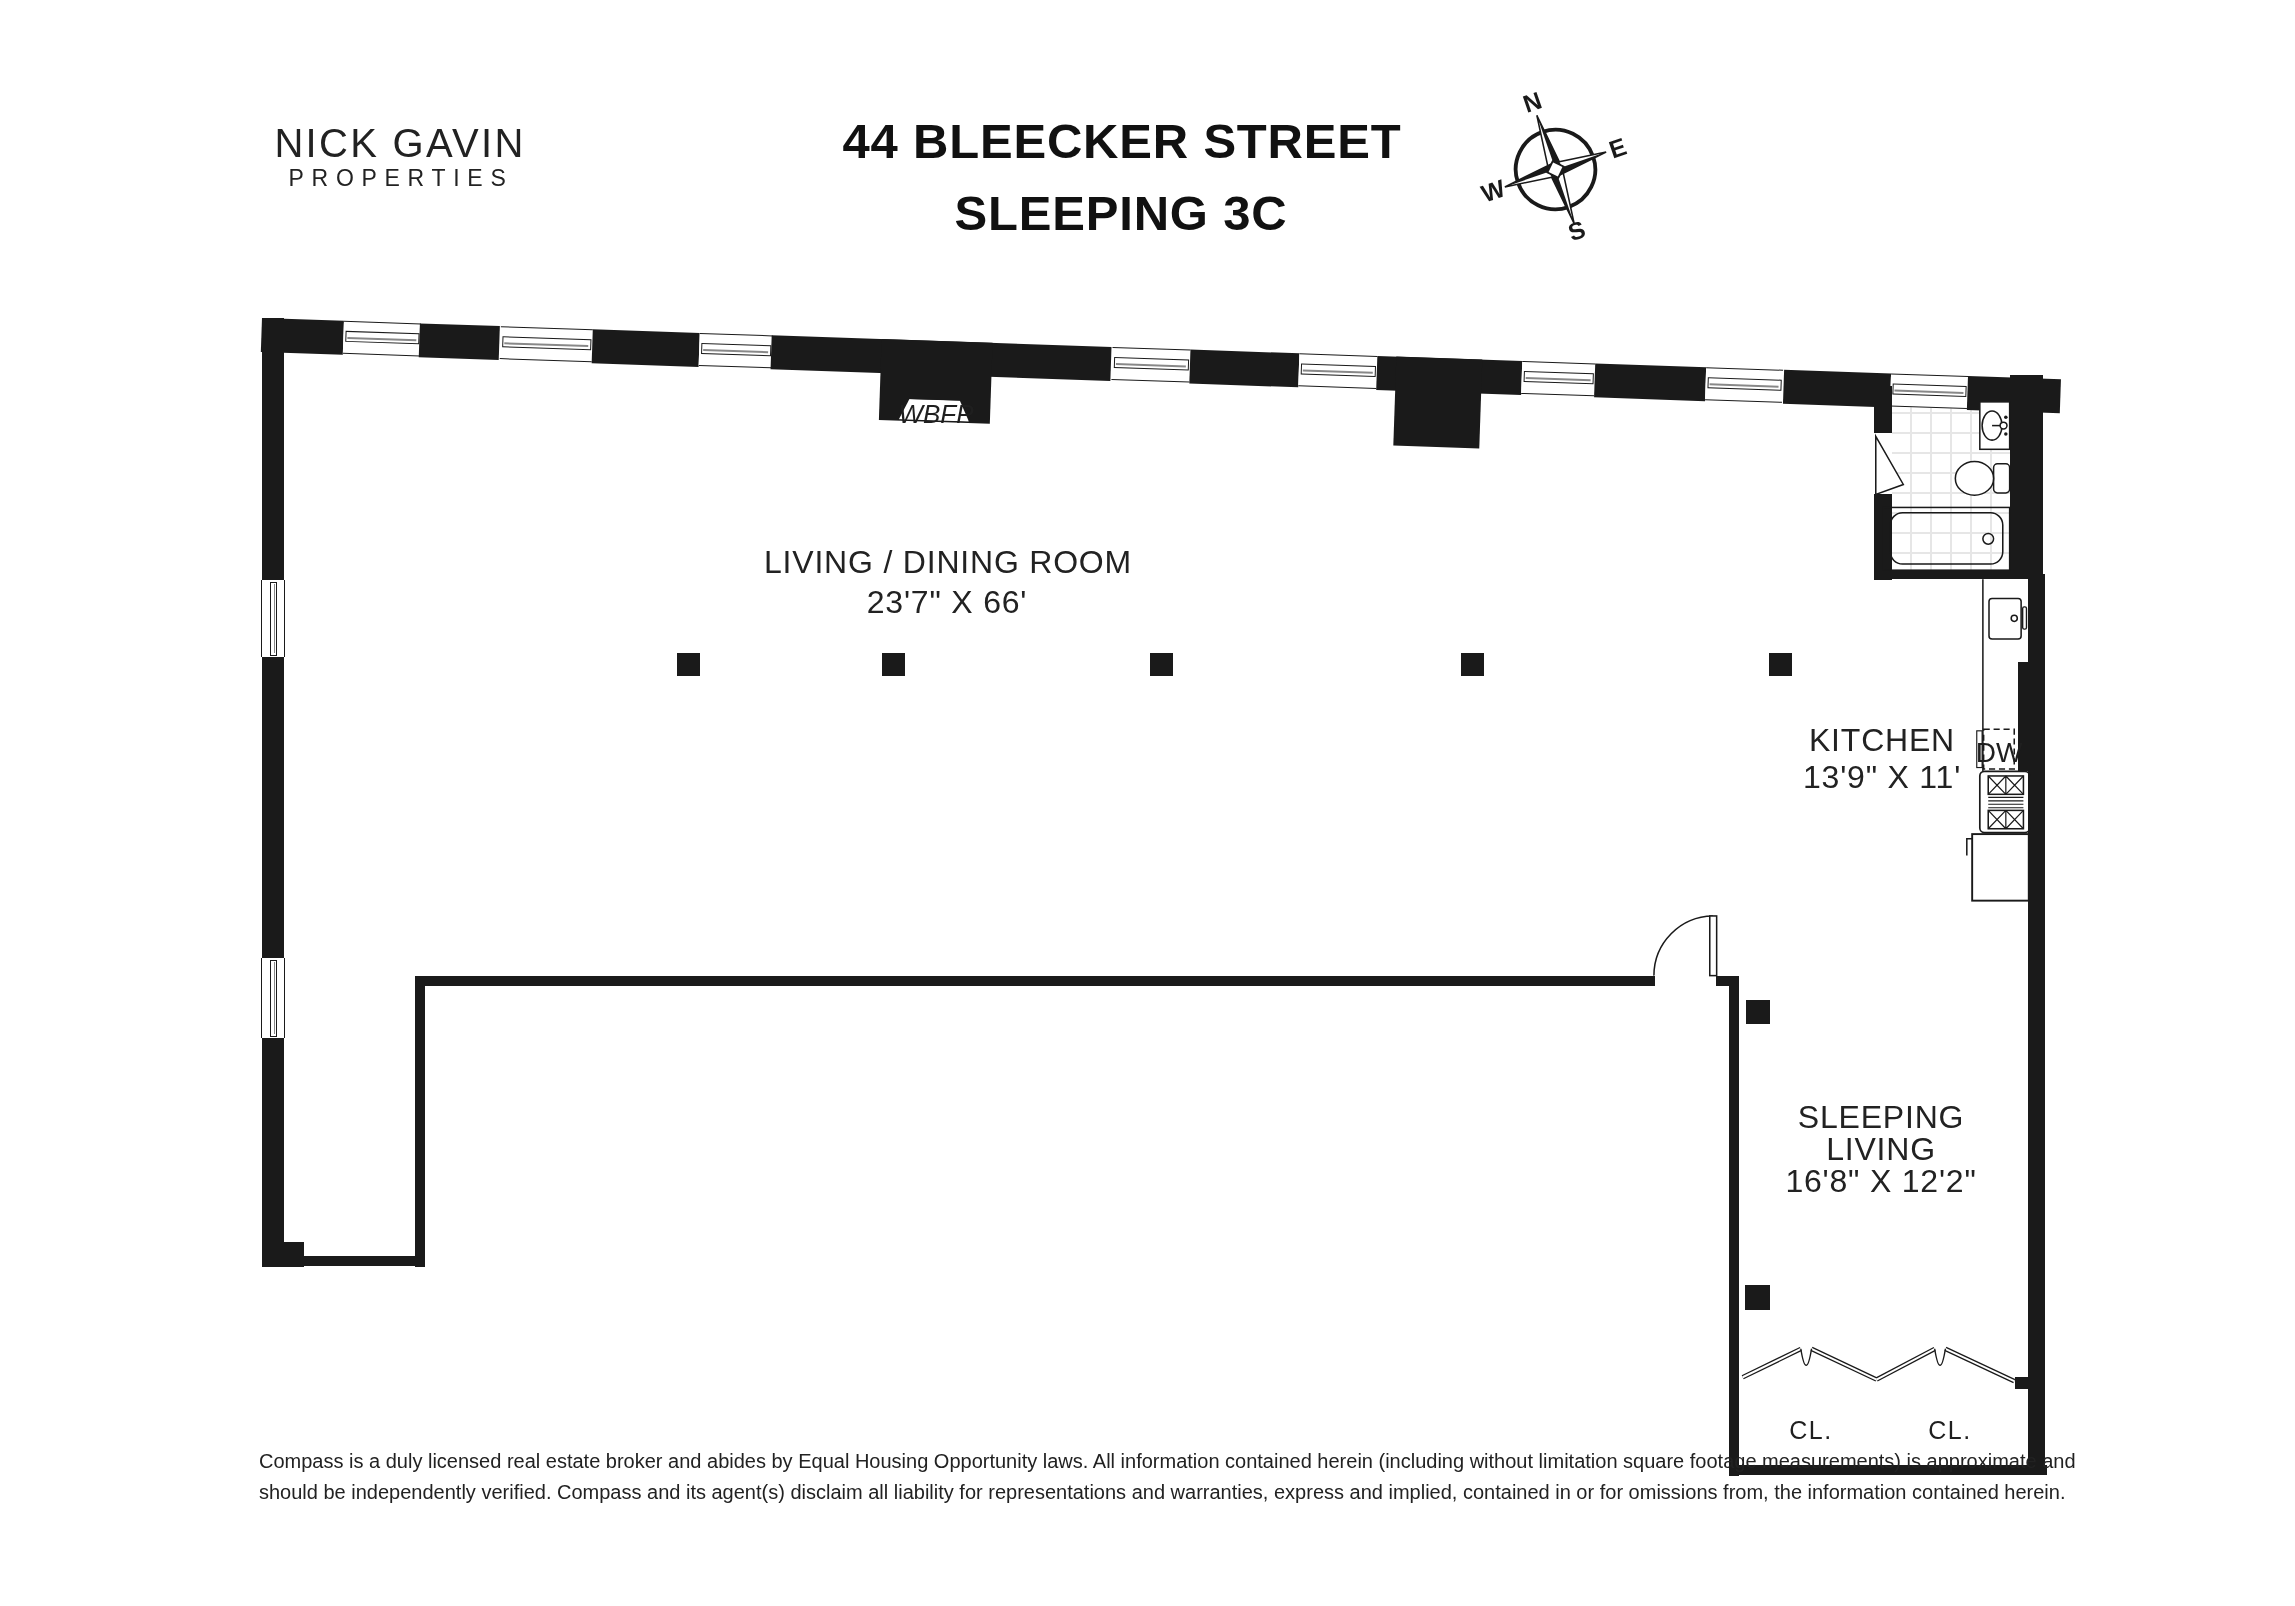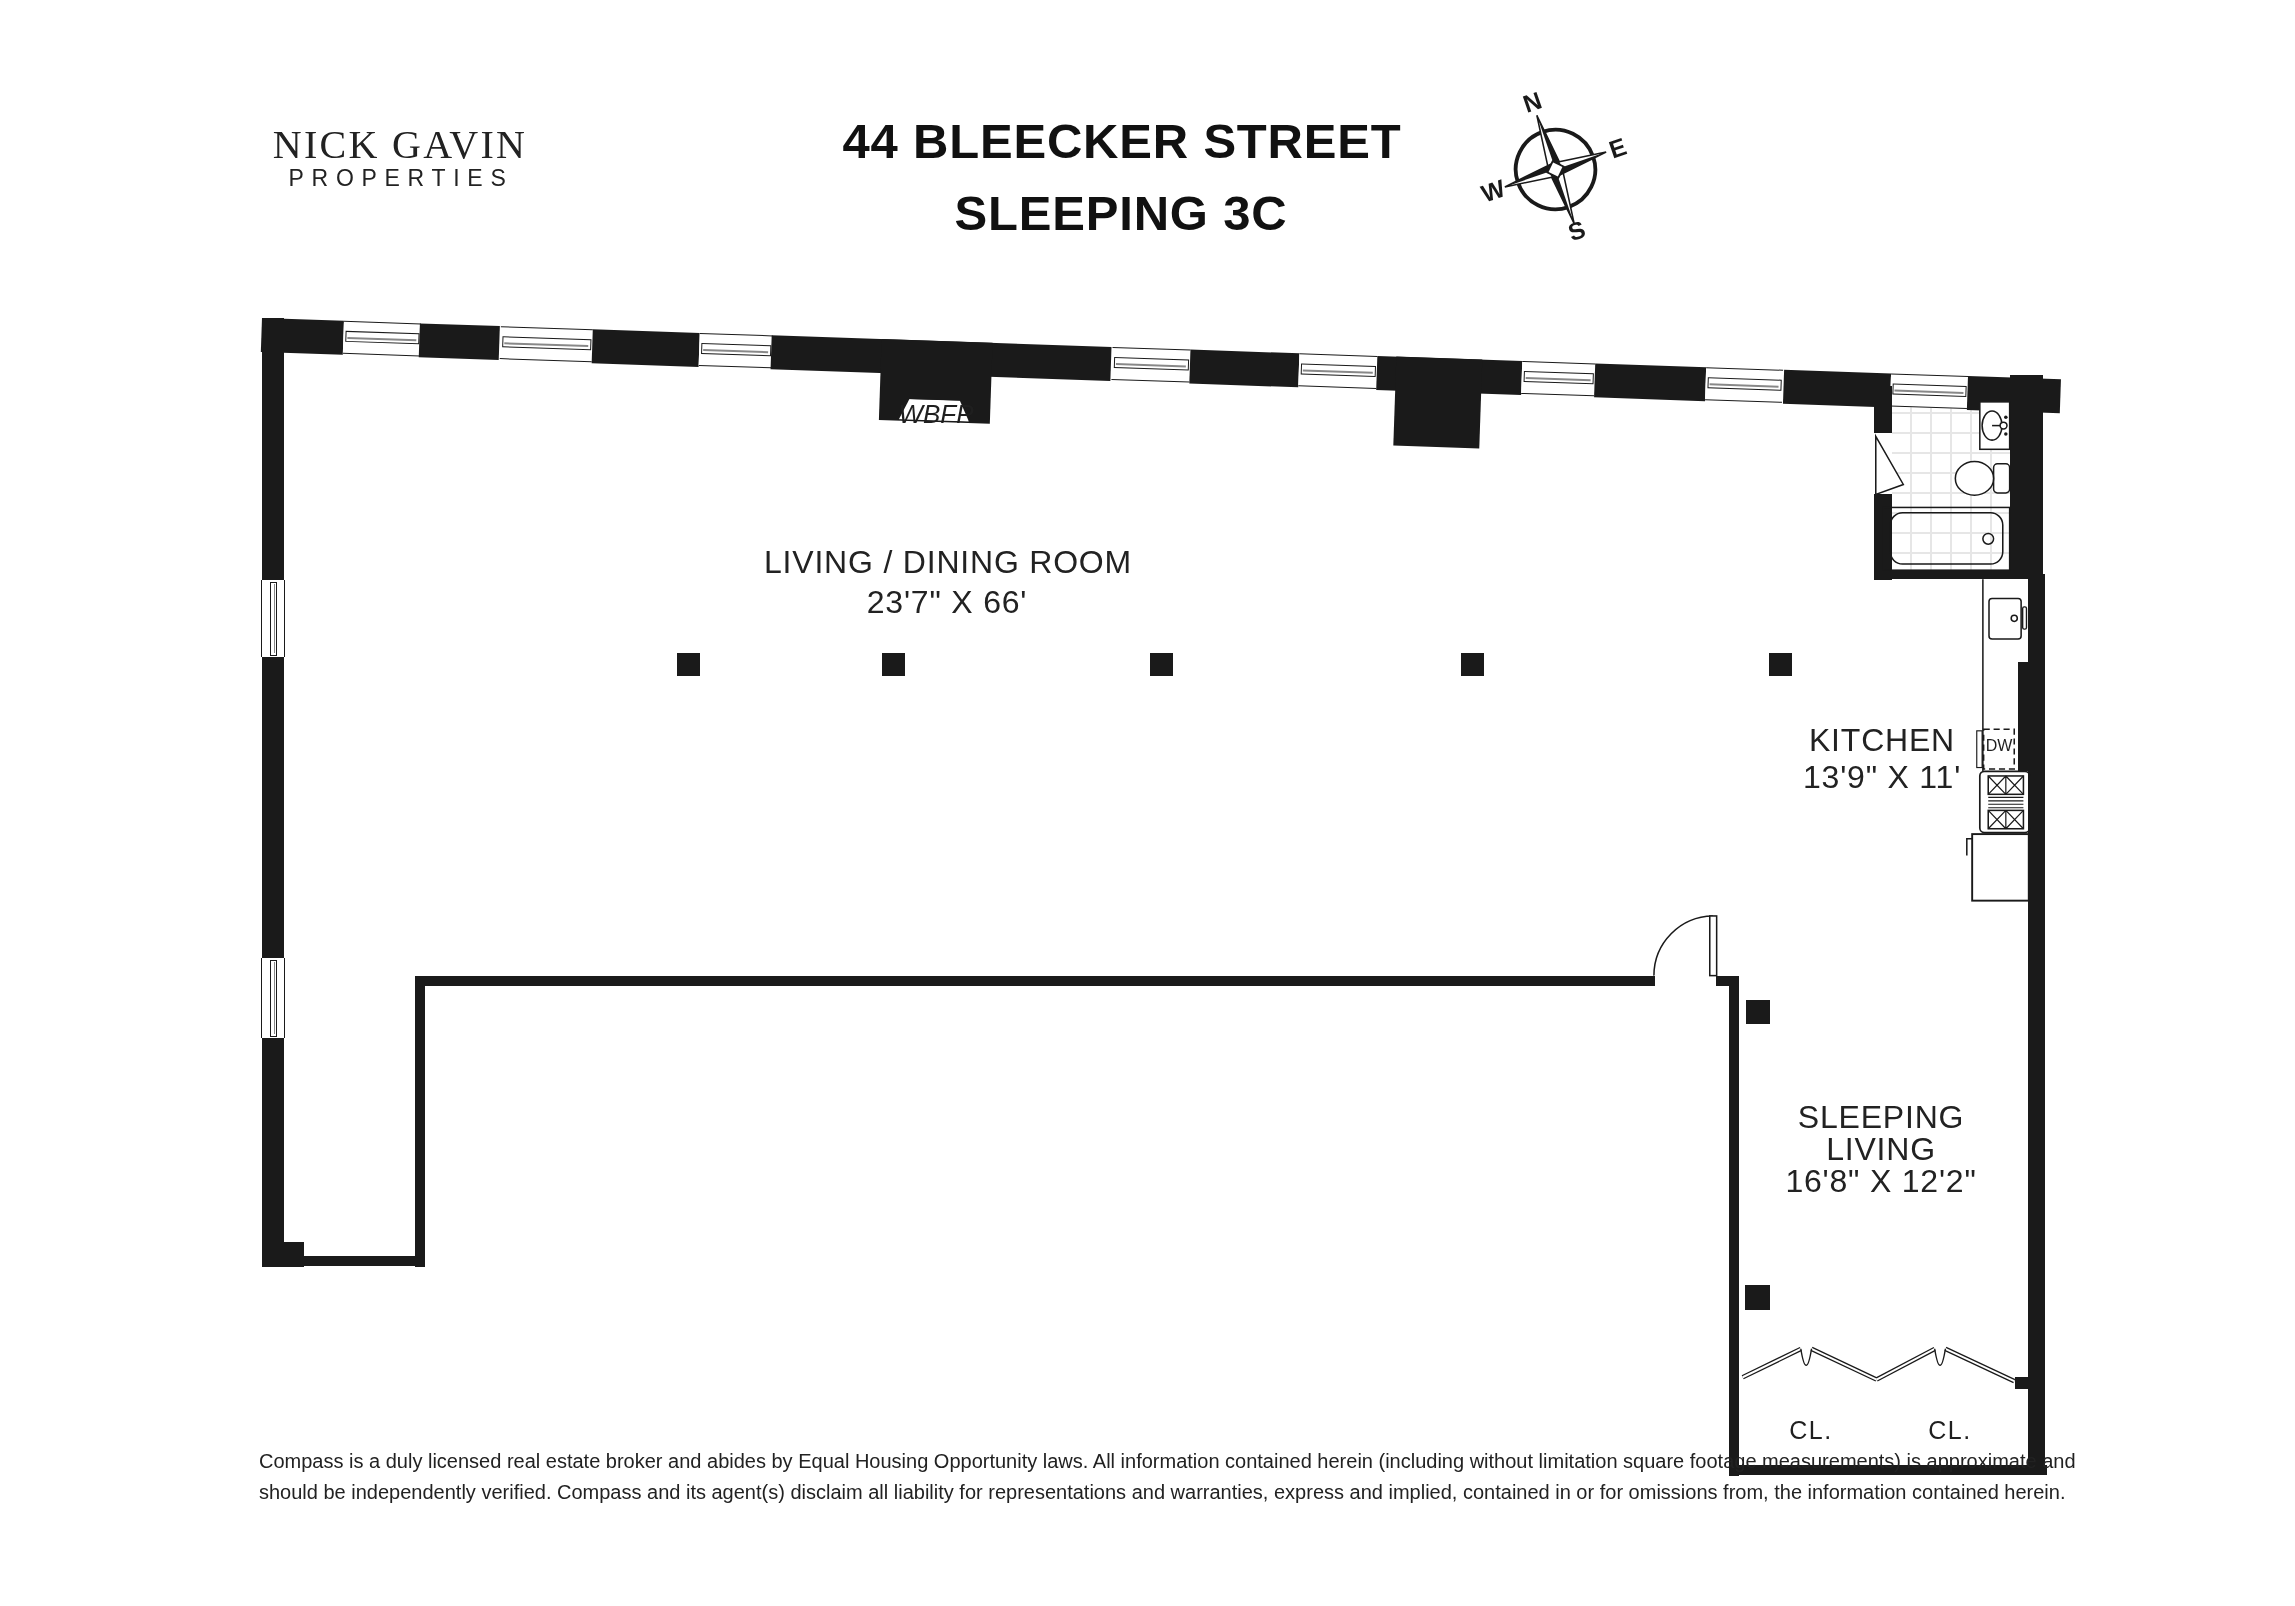--- a/index.html
+++ b/index.html
@@ -29,26 +29,26 @@
   .lw-win::after{content:"";position:absolute;top:3.8px;bottom:3.8px;left:11.5px;width:1.5px;background:#888}
 
   
   #bath-tile{position:absolute;left:1892px;top:398px;width:118px;height:174px;background:#fff;
     background-image:repeating-linear-gradient(0deg,transparent 0 18.4px,#e6e6e6 18.4px 20px),
                      repeating-linear-gradient(90deg,transparent 0 18.4px,#e6e6e6 18.4px 20px)}
 
   
   .lbl{position:absolute;transform:translateX(-50%);white-space:nowrap;text-align:center}
   .room{font-size:32px;letter-spacing:0.8px;color:#222}
-  #brand1{left:400px;top:121px;font-family:Liberation Serif, serif;
+  #brand1{left:400px;top:121px;font-family:Liberation Sans, sans-serif;
           font-size:40px;letter-spacing:2.3px;color:#222}
   #brand2{left:401px;top:165px;font-size:23px;letter-spacing:7.7px;color:#222}
   .title{font-weight:bold;font-size:49px;letter-spacing:0.8px;color:#111}
   #wbfp-lbl{left:936px;top:399px;font-style:italic;font-size:26px}
-  #dw-lbl{left:1999px;top:737px;font-size:16px;transform:translateX(-50%)}
+  #dw-lbl{left:1999px;top:737px;font-size:28px;transform:translateX(-50%)}
   .cl{font-size:25px;letter-spacing:1.5px}
   .disc{position:absolute;left:259px;font-size:20px;letter-spacing:0;color:#222;white-space:nowrap}
 
   svg{position:absolute;overflow:visible}
   #overlay{left:0;top:0}
 </style>
 </head>
 <body>
 
 <div class="lbl" id="brand1">NICK GAVIN</div>

